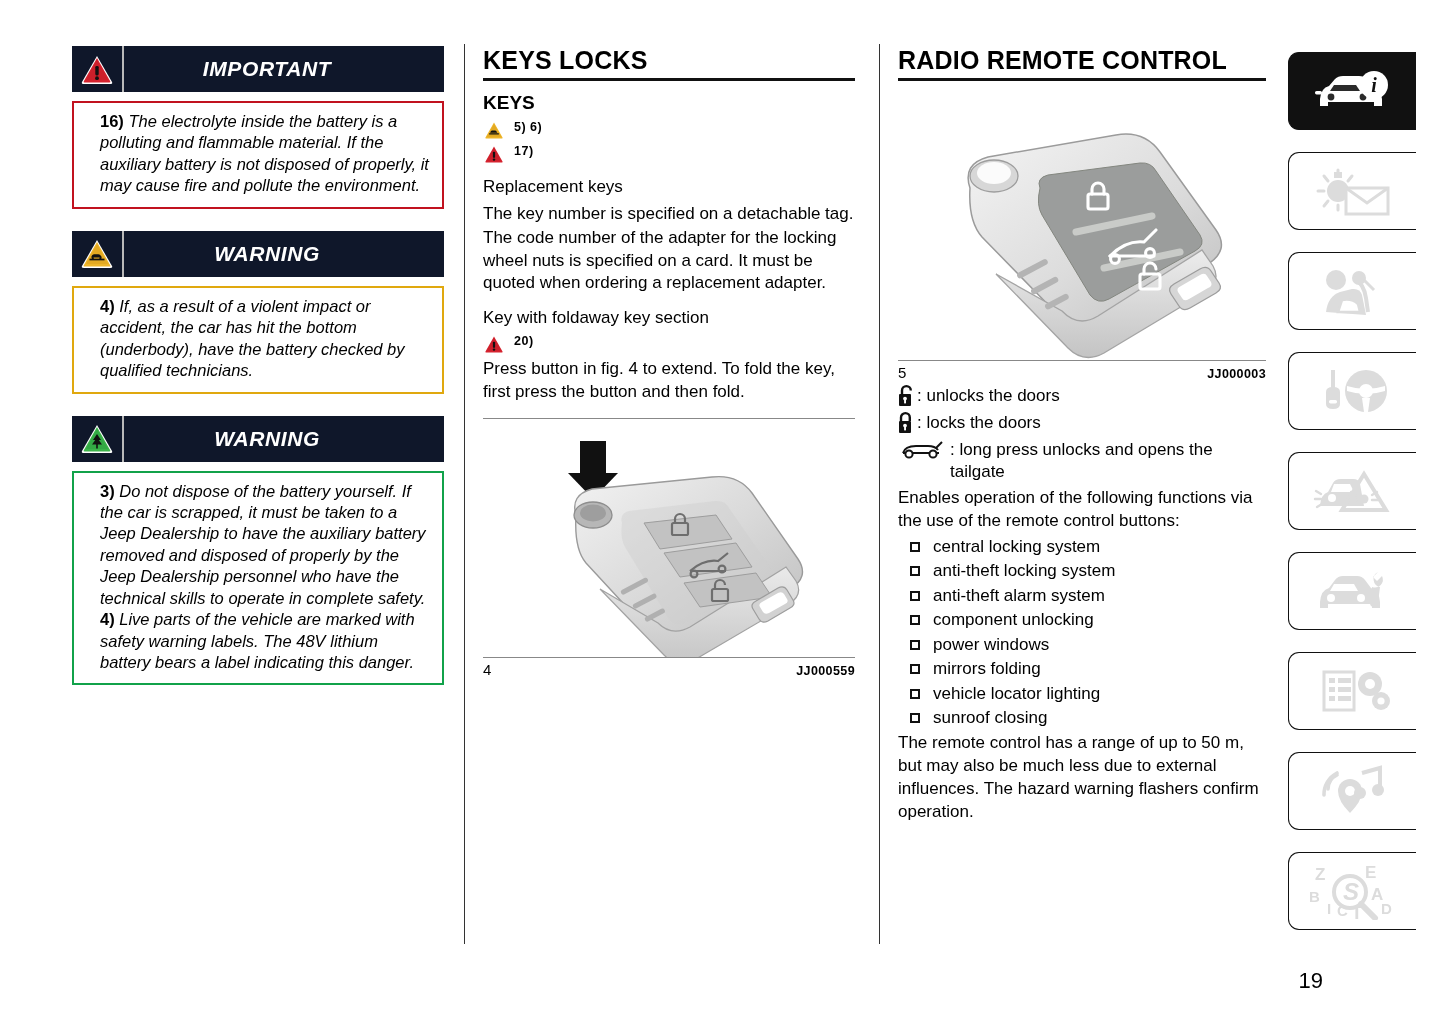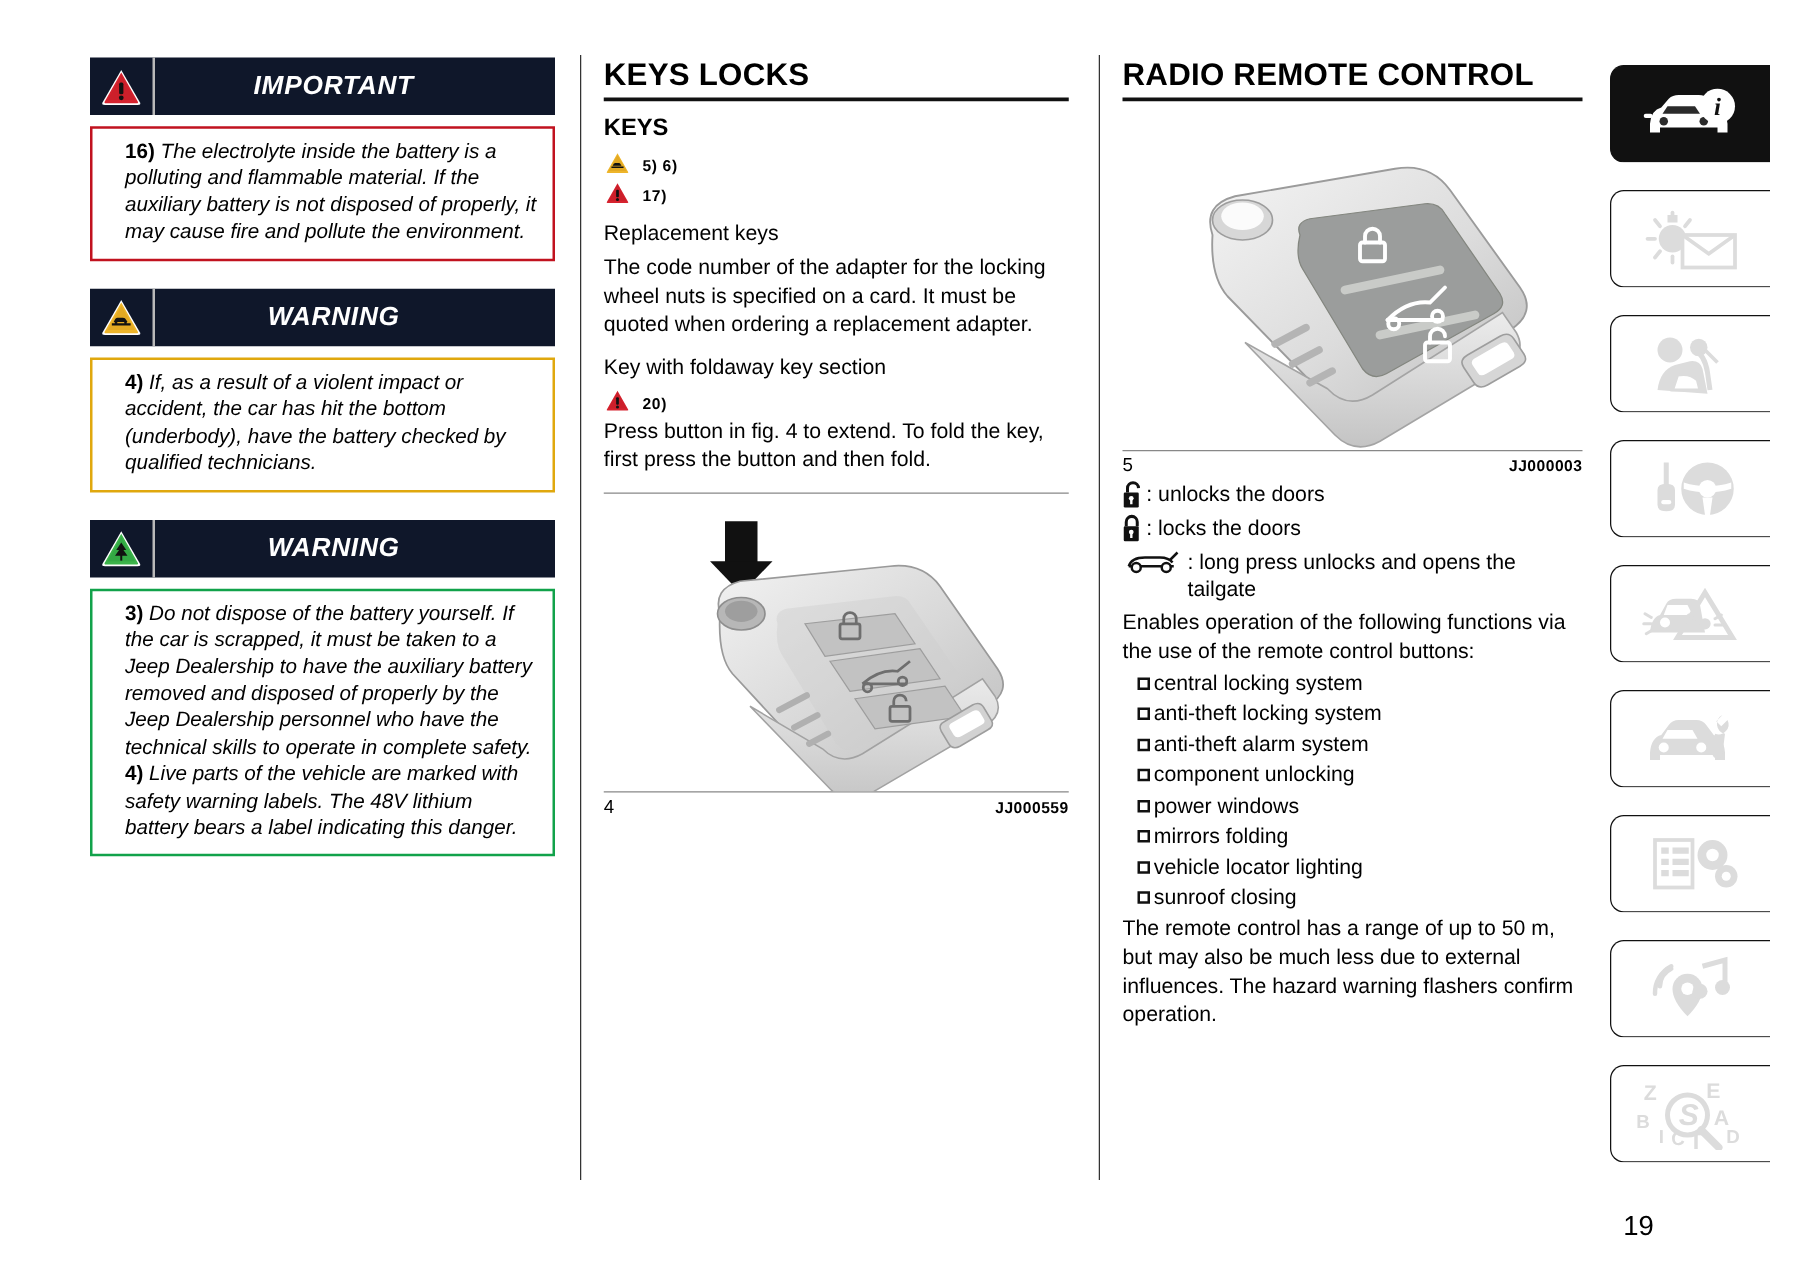--- a/index.html
+++ b/index.html
@@ -78,21 +78,21 @@
     margin: 13px 0 6px 0;
   }
 
   p.body {
     font-size: 17px;
     line-height: 1.34;
     margin-bottom: 1px;
   }
 
   
-  .refrow { display: flex; align-items: flex-end; gap: 9px; margin: 3px 0 4px 0; }
+  .refrow { display: flex; align-items: flex-start; gap: 9px; margin: 3px 0 4px 0; }
   .refrow .nums { font-size: 12.5px; font-weight: bold; letter-spacing: .5px; }
 
   
   .figure { margin-top: 14px; }
   .fig-rule { height: 1px; background: #888; }
   .fig-art  { display: flex; align-items: center; justify-content: center; }
   .fig-cap {
     display: flex; justify-content: space-between; align-items: baseline;
     padding-top: 3px;
     font-size: 15px;
@@ -106,21 +106,21 @@
     font-size: 17px; line-height: 1.30;
     margin-bottom: 2px;
   }
   .legend-row .glyph { flex: 0 0 auto; padding-top: 1px; }
   .legend-row .txt { padding-top: 2px; }
 
   
   ul.squares { list-style: none; margin: 2px 0 2px 0; }
   ul.squares li {
     font-size: 17px; line-height: 1.44;
-    display: flex; align-items: baseline; gap: 3px; padding-left: 12px;
+    display: flex; align-items: baseline; gap: 13px; padding-left: 12px;
   }
   .sq {
     flex: 0 0 auto;
     width: 10px; height: 10px;
     border: 2px solid #111;
     display: inline-block;
     position: relative; top: 0px;
   }
 
   
@@ -245,20 +245,21 @@
           <path d="M17 6 L28 26 L6 26 Z" fill="#b31621" opacity=".28"></path>
           <rect x="15.3" y="12" width="3.4" height="9.4" rx="1.3" fill="#111"></rect>
           <circle cx="17" cy="24.2" r="1.9" fill="#111"></circle>
         </svg>
       </span>
       <span class="nums">17)</span>
     </div>
 
     <h3 class="sub2">Replacement keys</h3>
 
+    <p class="body">The key number is specified on a detachable tag.</p>
     <p class="body">The code number of the adapter for the locking wheel nuts is specified on a card. It must be quoted when ordering a replacement adapter.</p>
 
     <h3 class="sub2">Key with foldaway key section</h3>
 
     <div class="refrow">
       <span>
         <svg width="22" height="20" viewBox="0 0 34 31">
           <path d="M17 2 L32 28 Q33 30 30 30 L4 30 Q1 30 2 28 Z" fill="#ffffff"></path>
           <path d="M17 4 L30.2 27.2 Q31 28.6 29.2 28.6 L4.8 28.6 Q3 28.6 3.8 27.2 Z" fill="#d6232f"></path>
           <path d="M17 6 L28 26 L6 26 Z" fill="#b31621" opacity=".28"></path>

